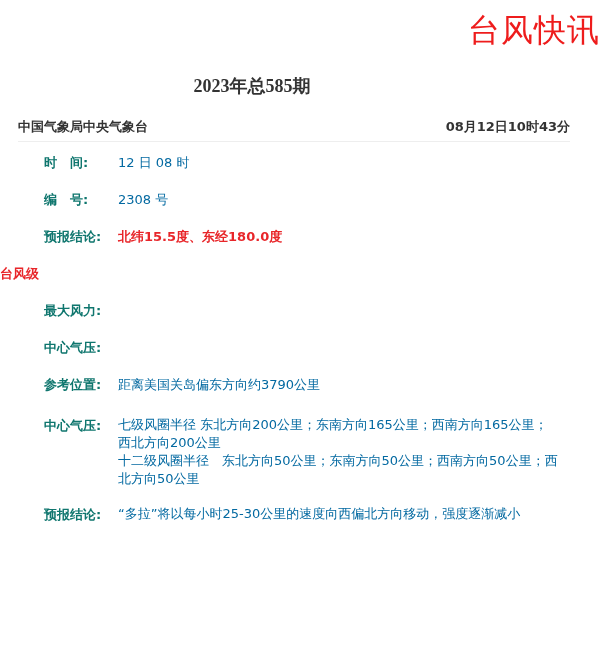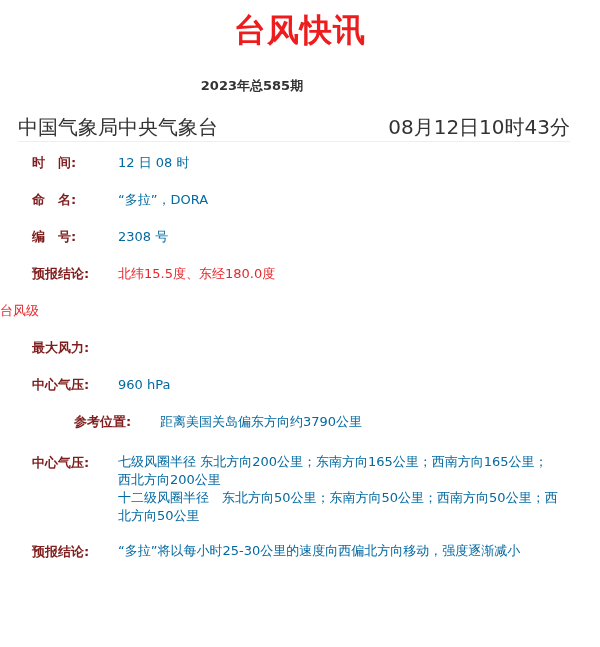--- a/index.html
+++ b/index.html
@@ -13,47 +13,48 @@
       overflow: hidden;
       font-family: "DejaVu Sans", "Liberation Sans", sans-serif;
       color: #333333;
       position: relative;
     }
     .title {
       position: absolute;
       top: 8px;
       left: 0;
       width: 600px;
-      text-align: center;
+      text-align: right;
       font-size: 32px;
-      font-weight: bold;
+      font-weight: normal;
       color: #ee1c1c;
       letter-spacing: 1px;
       line-height: 44px;
     }
     .issue {
       position: absolute;
       top: 75px;
       left: 0;
       width: 504px;
       text-align: center;
-      font-size: 13px;
+      font-size: 18px;
       font-weight: bold;
       color: #333333;
       line-height: 22px;
+      font-family: Liberation Serif, serif;
     }
     .header-row {
       position: absolute;
       top: 116px;
       left: 18px;
       width: 552px;
       display: flex;
       justify-content: space-between;
-      font-size: 20px;
-      font-weight: normal;
+      font-size: 13px;
+      font-weight: bold;
       color: #333333;
       line-height: 22px;
     }
     .divider {
       position: absolute;
       top: 141px;
       left: 18px;
       width: 552px;
       height: 1px;
       background: #eeeeee;
@@ -66,34 +67,34 @@
     }
     .row {
       display: flex;
       align-items: flex-start;
       font-size: 13px;
       line-height: 20px;
       height: 37px;
     }
     .row .label {
       width: 118px;
-      padding-left: 32px;
+      padding-left: 44px;
       box-sizing: border-box;
       flex: 0 0 118px;
       font-weight: bold;
-      color: #7f1d1d;
+      color: #0f766e;
       white-space: pre;
     }
     .row .value {
       width: 440px;
       color: #0369a1;
     }
     .row .value.red {
       color: #e8262a;
-      font-weight: normal;
+      font-weight: bold;
     }
     .row.multi {
       height: auto;
       margin-bottom: 17px;
     }
     .value .line {
       display: block;
       line-height: 18px;
       word-break: break-all;
     }
@@ -109,42 +110,37 @@
   <span>08月12日10时43分</span>
 </div>
 <div class="divider"></div>
 
 <div class="rows">
   <div class="row">
     <span class="label">时　间:</span>
     <span class="value">12 日 08 时</span>
   </div>
   <div class="row">
-    <span class="label">命　名:</span>
-    <span class="value">“多拉”，DORA</span>
-  </div>
-  <div class="row">
     <span class="label">编　号:</span>
     <span class="value">2308 号</span>
   </div>
   <div class="row">
     <span class="label">预报结论:</span>
     <span class="value red">北纬15.5度、东经180.0度</span>
   </div>
   <div class="row">
     <span class="value red">台风级</span>
   </div>
   <div class="row">
     <span class="label">最大风力:</span>
   </div>
   <div class="row">
     <span class="label">中心气压:</span>
-    <span class="value">960 hPa</span>
   </div>
-  <div class="row" style="height:41px;justify-content:flex-end;">
+  <div class="row" style="height:41px;">
     <span class="label">参考位置:</span>
     <span class="value">距离美国关岛偏东方向约3790公里</span>
   </div>
   <div class="row multi">
     <span class="label">中心气压:</span>
     <span class="value">
       <span class="line">七级风圈半径 东北方向200公里；东南方向165公里；西南方向165公里；西北方向200公里</span>
       <span class="line">十二级风圈半径　东北方向50公里；东南方向50公里；西南方向50公里；西北方向50公里</span>
     </span>
   </div>

